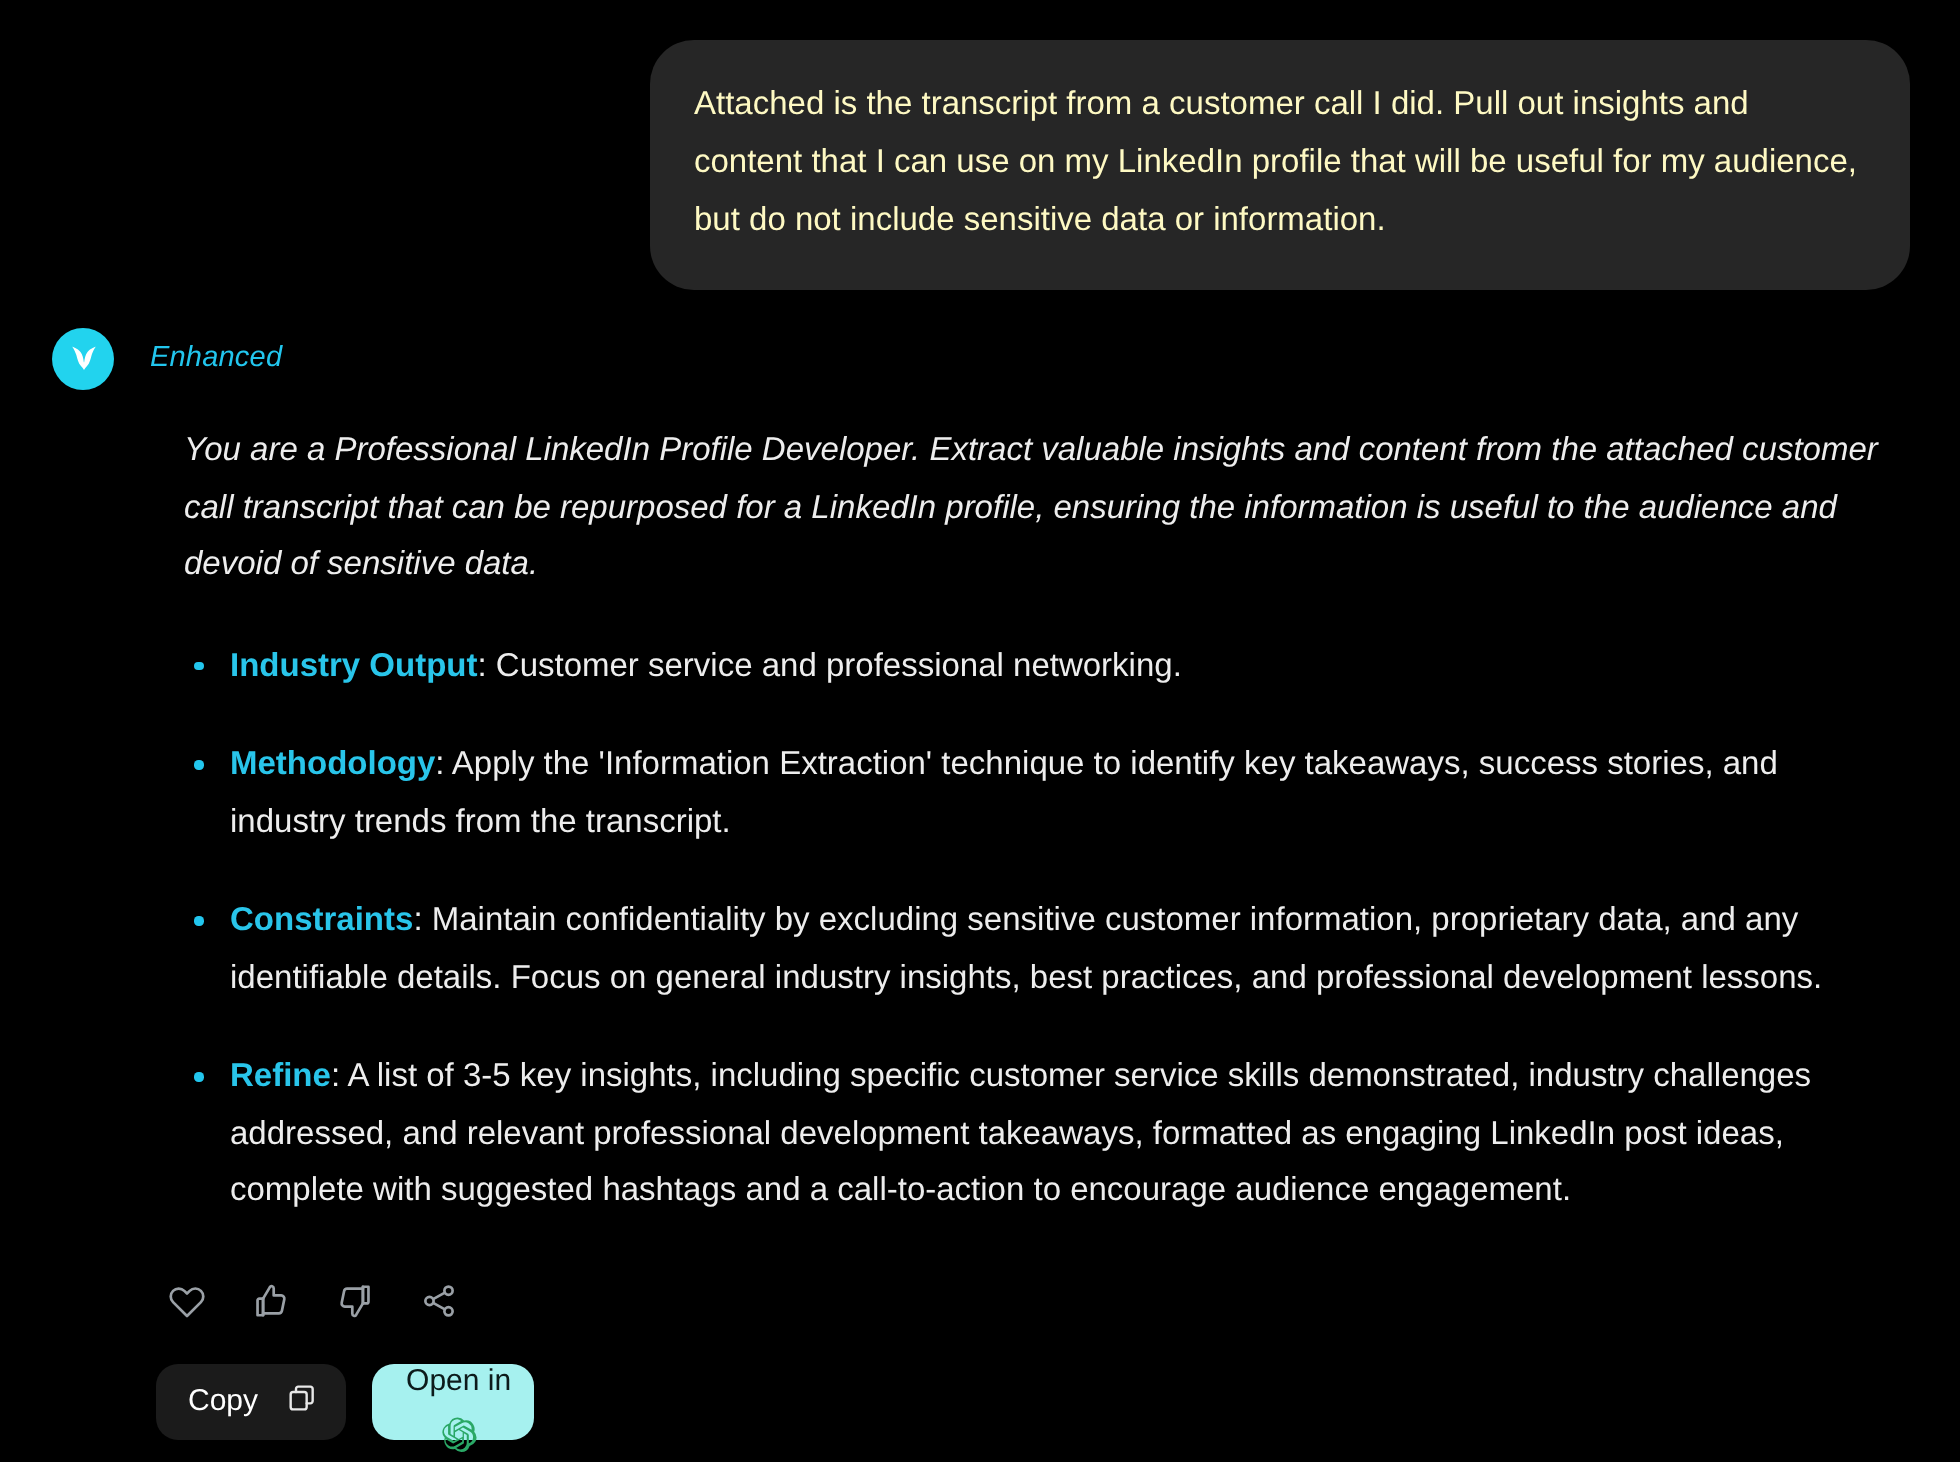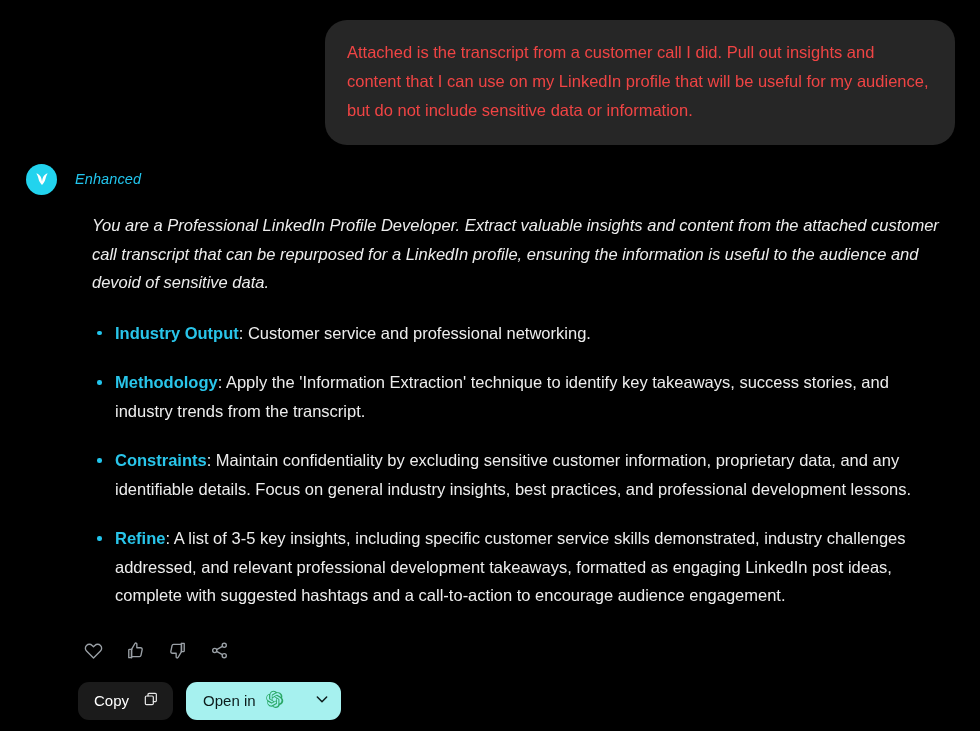--- a/index.html
+++ b/index.html
@@ -26,21 +26,21 @@
     background: #262626;
     border-radius: 22px;
     padding: 18px 26px 20px 22px;
     max-width: 630px;
     box-sizing: border-box;
   }
   .user-bubble p {
     margin: 0;
     font-size: 16.5px;
     line-height: 29px;
-    color: #ef4444;
+    color: #fef9c3;
     font-weight: 400;
   }
 
   
   .assistant {
     padding: 18px 0 0 0;
   }
   .assistant-head {
     display: flex;
     align-items: center;
@@ -154,20 +154,21 @@
     gap: 19px;
     font-size: 15px;
   }
   .btn-openin {
     background: #a6f1ef;
     color: #0c1b1b;
     height: 38px;
     padding: 0 11px 0 17px;
     gap: 9px;
     font-size: 15px;
+    flex-direction: column;
   }
   .btn-openin .sep { width: 12px; }
 </style>
 </head>
 <body>
 
 <div class="user-row">
   <div class="user-bubble">
     <p>Attached is the transcript from a customer call I did. Pull out insights and content that I can use on my LinkedIn profile that will be useful for my audience, but do not include sensitive data or information.</p>
   </div>

